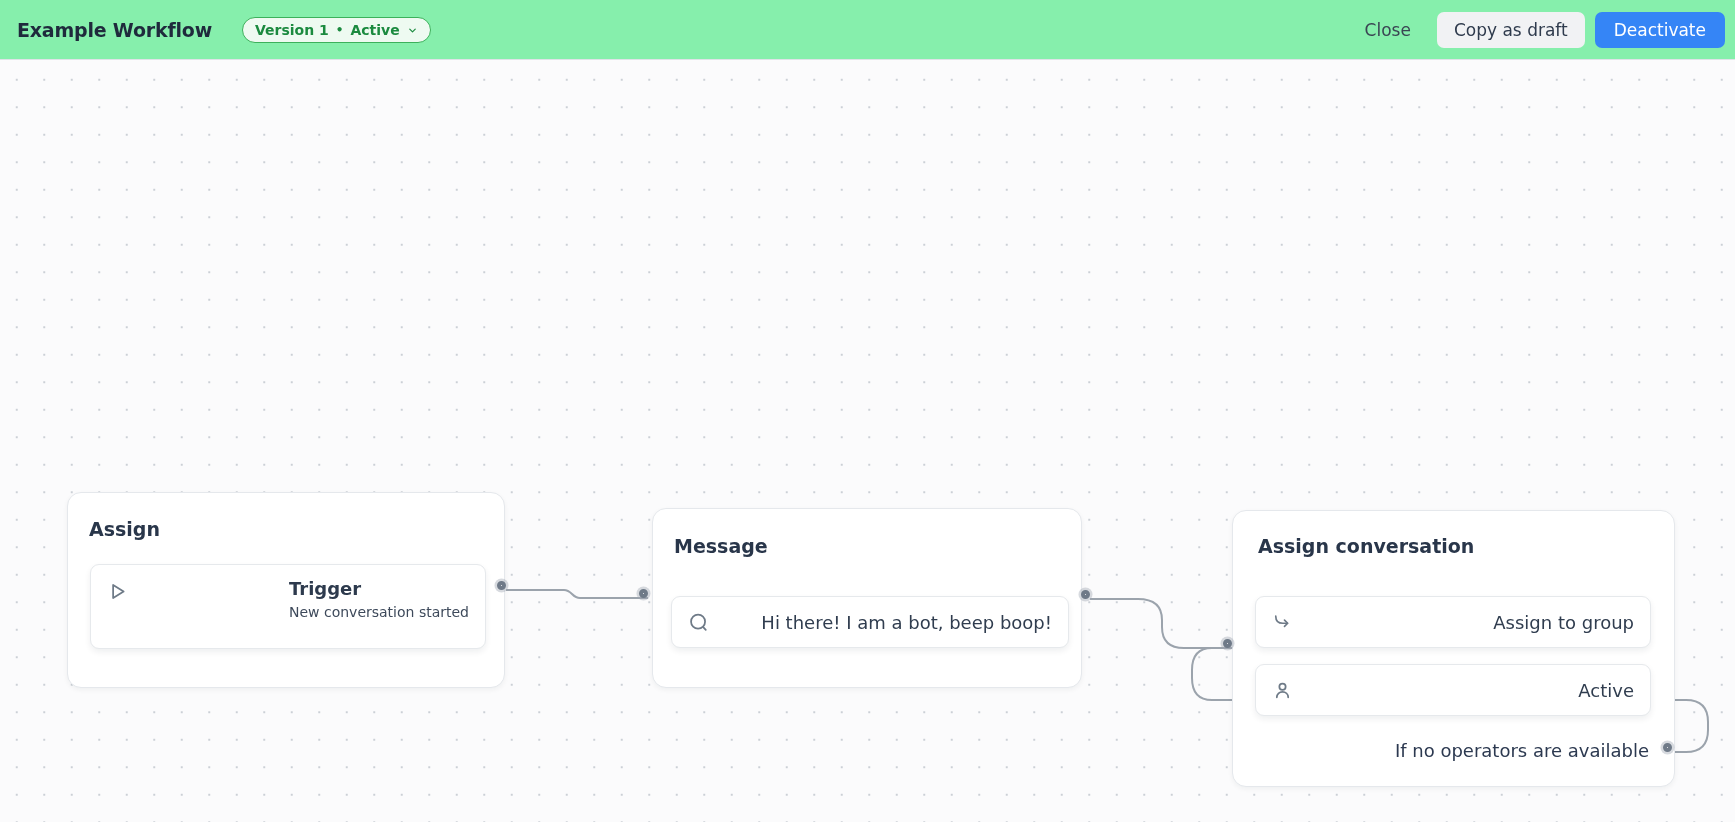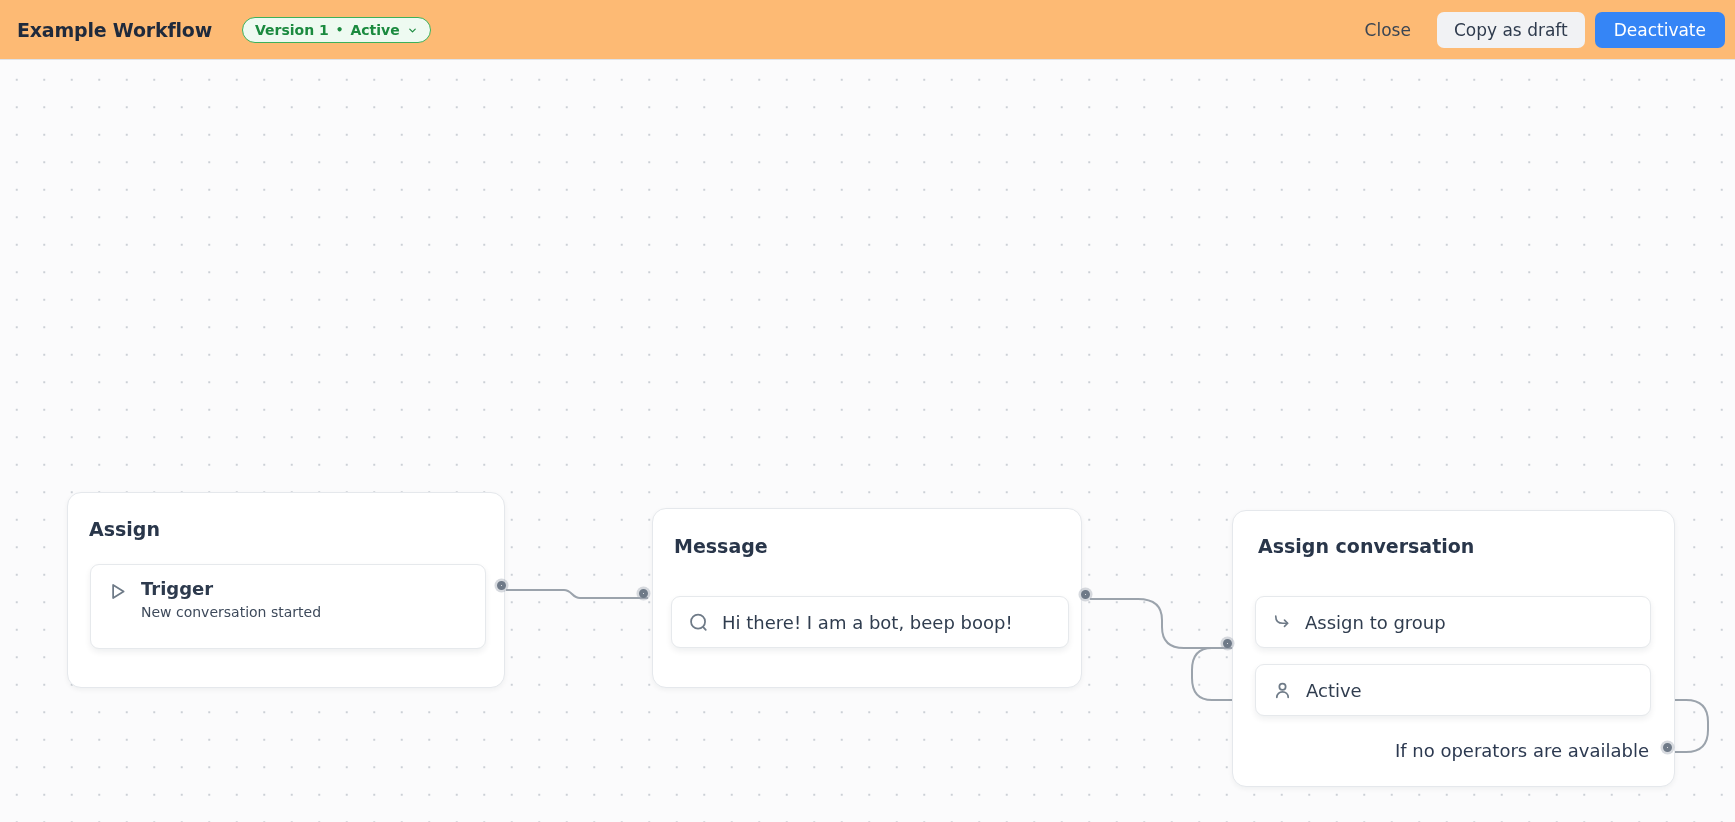--- a/index.html
+++ b/index.html
@@ -6,21 +6,21 @@
   html, body { width: 1735px; height: 822px; overflow: hidden; }
   body {
     font-family: "DejaVu Sans", "Liberation Sans", sans-serif;
     color: #2e3a4c;
     background: #ffffff;
   }
   .app { width: 1735px; height: 822px; display: flex; flex-direction: column; }
 
   
   .header {
-    height: 60px; background: #fdba74; border-bottom: 1px solid #dfe3e8;
+    height: 60px; background: #86efac; border-bottom: 1px solid #dfe3e8;
     display: flex; align-items: center; padding: 0 10px 0 17px; flex: 0 0 auto;
   }
   .title { font-size: 19px; font-weight: 700; color: #1f2a3c; letter-spacing: -0.2px; }
   .badge {
     margin-left: 30px; height: 26px; display: inline-flex; align-items: center; gap: 7px;
     padding: 0 12px; border-radius: 13px; border: 1px solid #3cb15b; background: #eefaf1;
     color: #1b8a3f; font-size: 14px; font-weight: 700; cursor: pointer;
   }
   .badge .dot { font-size: 12px; }
   .badge svg { display: block; margin-top: 1px; }
@@ -40,21 +40,21 @@
   .edges path { fill: none; stroke: #9ba3ac; stroke-width: 2; }
 
   .node {
     position: absolute; background: #ffffff; border: 1px solid #e5e8ec; border-radius: 14px;
     box-shadow: 0 2px 5px rgba(20,30,45,0.05); cursor: pointer;
   }
   .node-title { position: absolute; font-size: 19px; font-weight: 700; color: #29364a; }
   .subcard {
     position: absolute; background: #ffffff; border: 1px solid #e6e9ec; border-radius: 9px;
     box-shadow: 0 3px 6px rgba(20,30,45,0.07); display: flex; align-items: center;
-    padding: 0 16px; gap: 13px; font-size: 18px; color: #303d4f; cursor: pointer;
+    padding: 0 16px; gap: 13px; font-size: 18px; color: #303d4f; cursor: pointer; justify-content: space-between;
   }
   .subcard.two-line { align-items: flex-start; padding-top: 13px; }
   .subcard .icon { color: #6e7a87; flex: 0 0 auto; display: flex; }
   .subcard.two-line .icon { margin-top: 3px; }
   .t-title { font-weight: 600; color: #2d3a4d; }
   .t-sub { font-weight: 400; color: #3e4a5b; margin-top: 5px; font-size: 14px; }
 
   #node-start   { left: 67px;   top: 432px; width: 438px; height: 196px; }
   #start-title  { left: 21px;   top: 25px; }
   #start-row    { left: 22px;   top: 71px;  width: 396px; height: 85px; }

